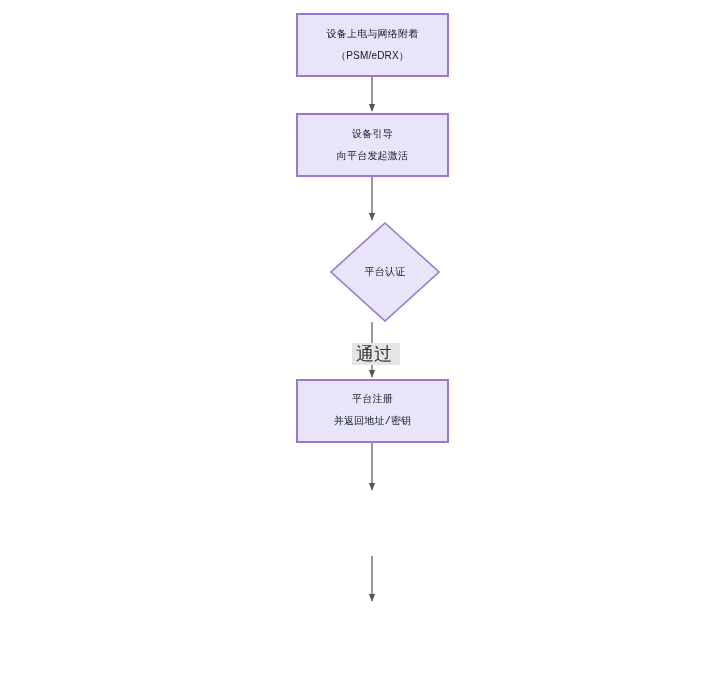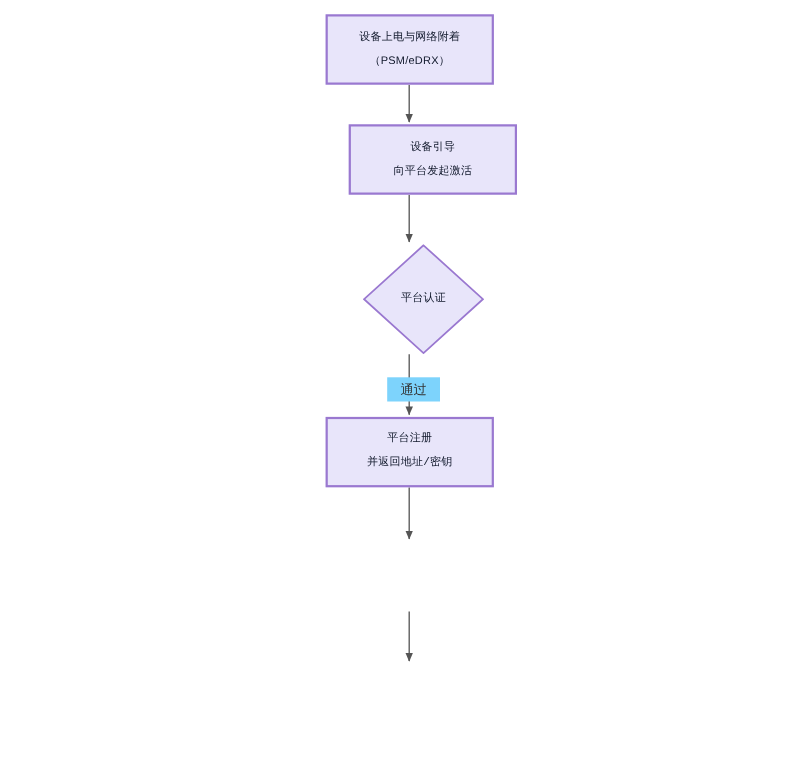--- a/index.html
+++ b/index.html
@@ -70,26 +70,26 @@
     height: 100%;
   }
   .node-diamond .node-label {
     position: relative;
     z-index: 2;
   }
 
   
   .edge-label {
     position: absolute;
-    background: #7dd3fc;
+    background: #e5e5e5;
     color: #333333;
-    font-size: 12px;
+    font-size: 18px;
     line-height: 18px;
     padding: 2px 4px;
-    text-align: center;
+    text-align: left;
     white-space: nowrap;
   }
 </style>
 </head>
 <body>
 
 <div id="flow-canvas">
 
   <svg id="connector-layer" viewBox="0 0 726 700" width="726" height="700">
     <defs>
@@ -107,21 +107,21 @@
     <line x1="372" y1="443" x2="372" y2="490" stroke="#555555" stroke-width="1.2" marker-end="url(#arrowhead)"></line>
 
     <line x1="372" y1="556" x2="372" y2="601" stroke="#555555" stroke-width="1.2" marker-end="url(#arrowhead)"></line>
   </svg>
 
   <div class="node node-rect" style="left:296px; top:13px; width:153px; height:64px;">
     <span class="node-label">设备上电与网络附着
 （PSM/eDRX）</span>
   </div>
 
-  <div class="node node-rect" style="left:296px; top:113px; width:153px; height:64px;margin-left:21px;">
+  <div class="node node-rect" style="left:296px; top:113px; width:153px; height:64px;">
     <span class="node-label">设备引导
 向平台发起激活</span>
   </div>
 
   <div class="node node-diamond" style="left:330px; top:222px; width:110px; height:100px;">
     <svg class="diamond-shape" viewBox="0 0 110 100" preserveAspectRatio="none">
       <polygon points="55,1 109,50 55,99 1,50" fill="#e8e5fa" stroke="#9a78d0" stroke-width="1.6"></polygon>
     </svg>
     <span class="node-label">平台认证</span>
   </div>

